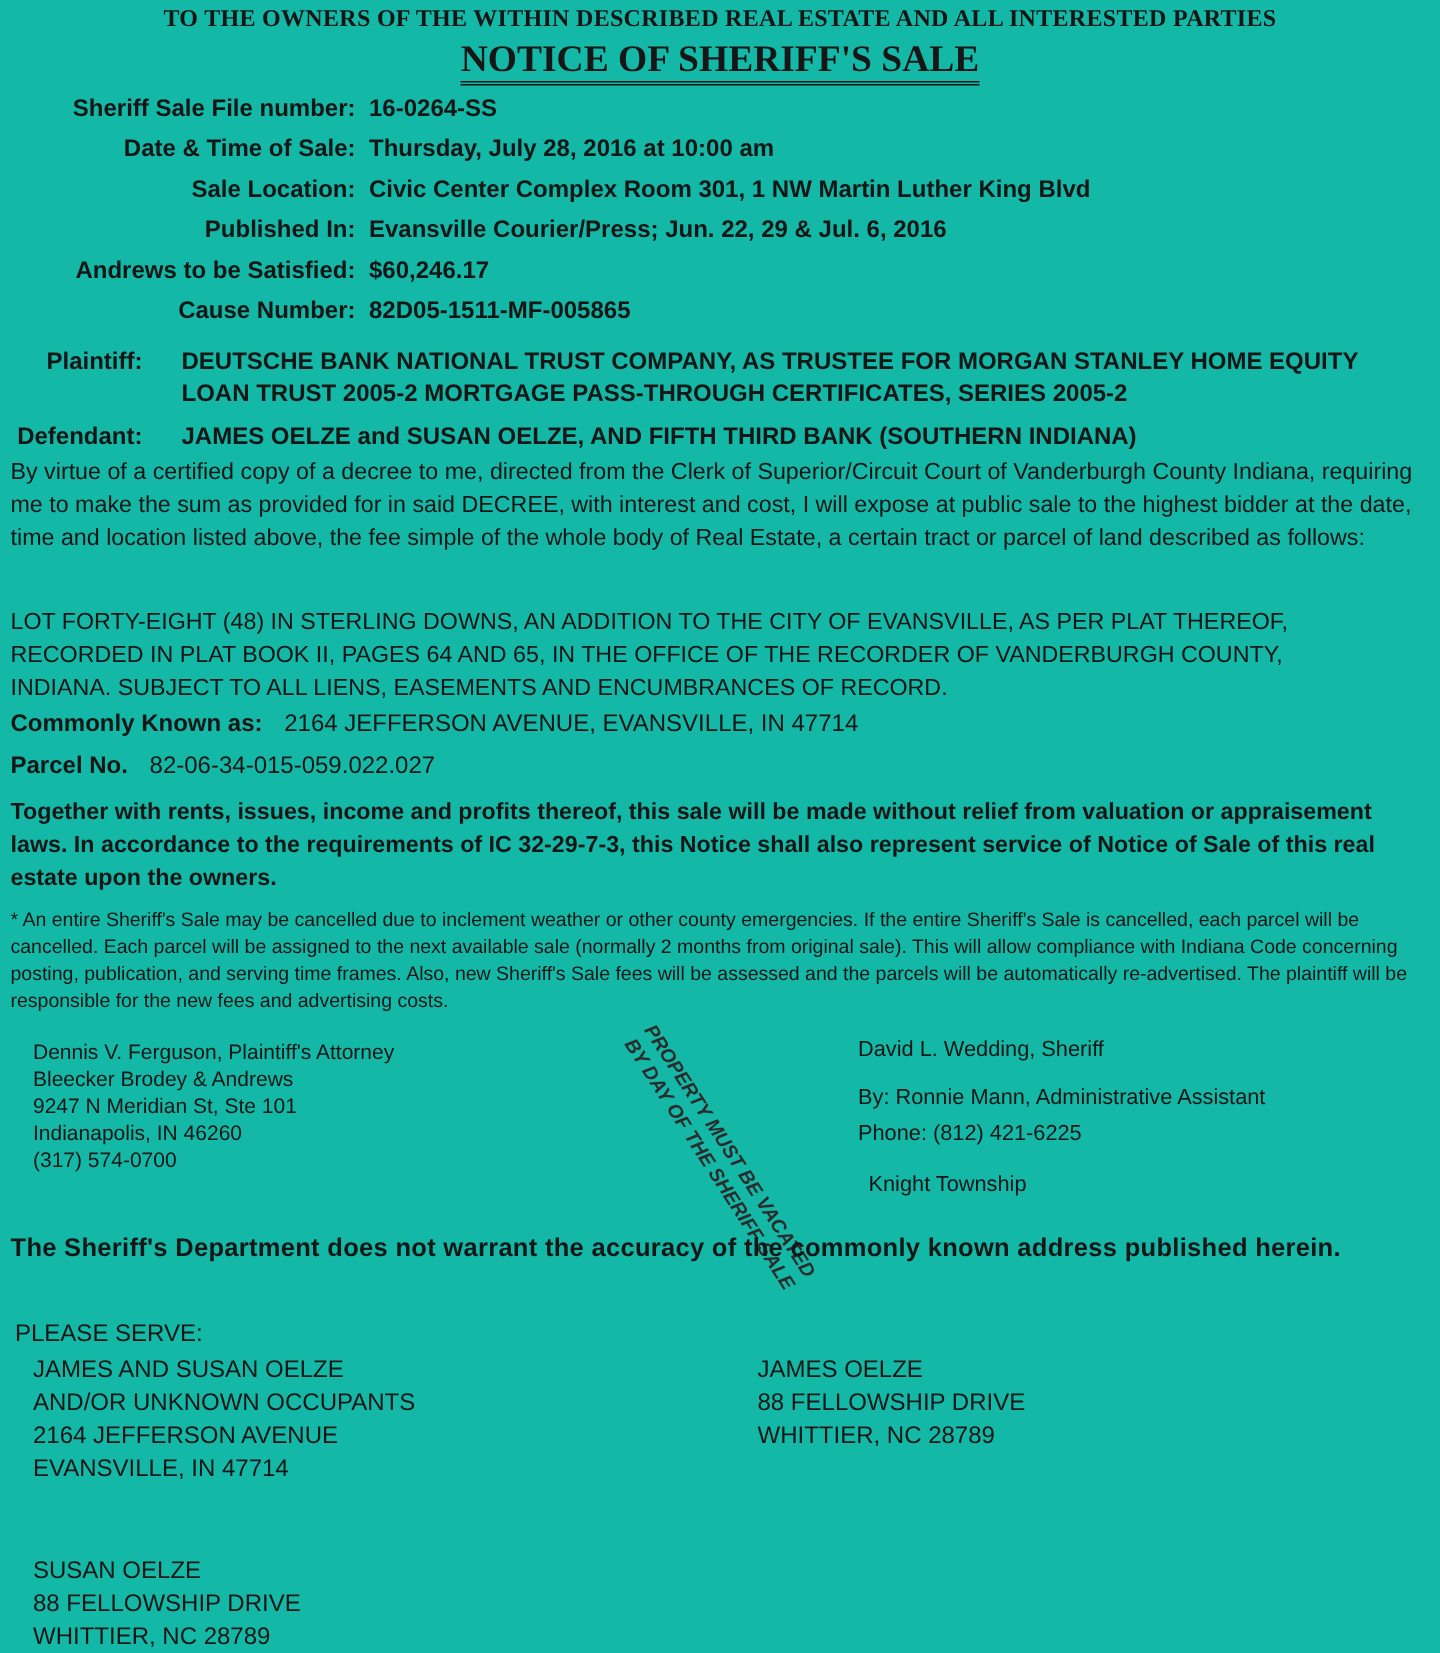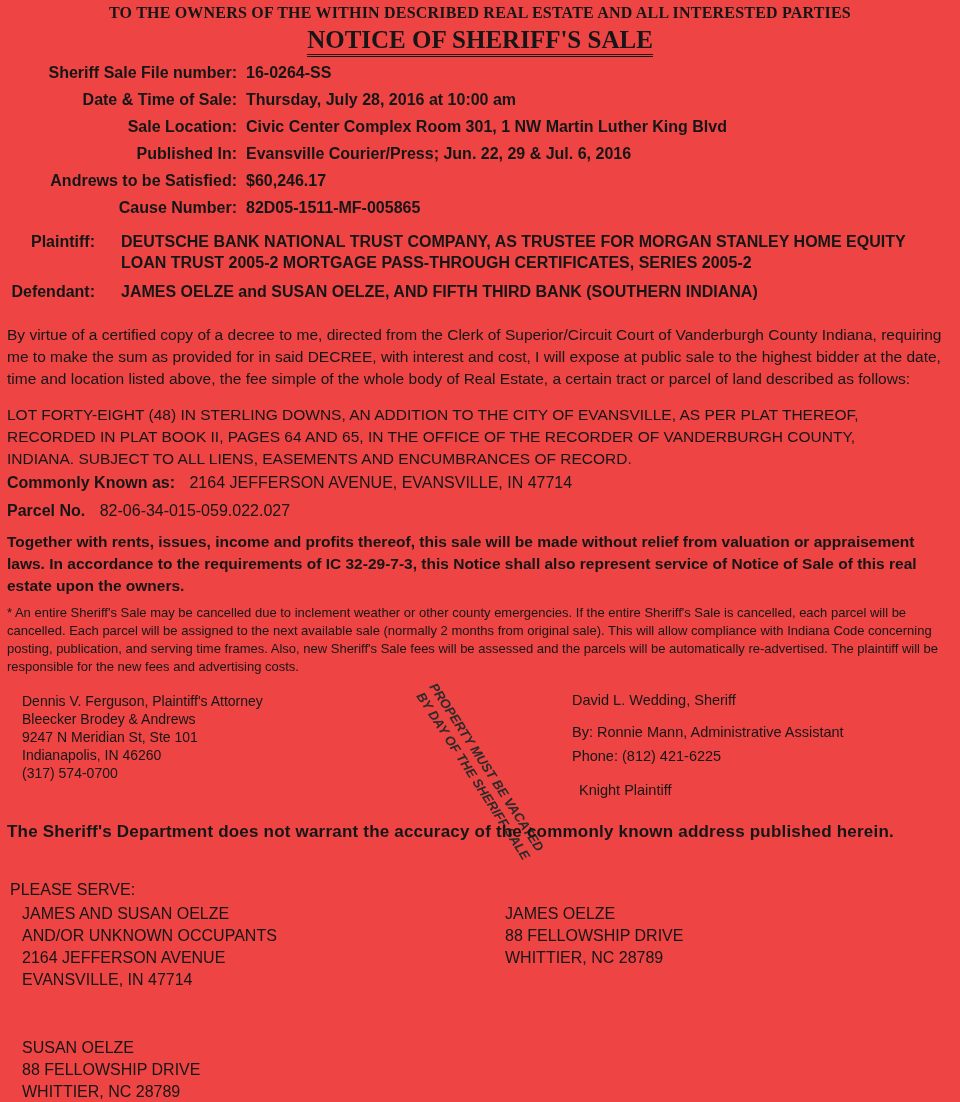--- a/index.html
+++ b/index.html
@@ -2,21 +2,21 @@
 <html><head>
 <meta charset="utf-8">
 <style>
   * { margin: 0; padding: 0; box-sizing: border-box; }
   html, body { background: #e8e8e8; }
   .page {
     position: relative;
     width: 960px;
     height: 1102px;
     margin: 0 auto;
-    background: #ef4444;
+    background: #14b8a6;
     color: #161616;
     font-family: "Liberation Sans", "DejaVu Sans", sans-serif;
     overflow: hidden;
   }
   .serif { font-family: "Liberation Serif", "DejaVu Serif", serif; }
 
   .header-line {
     position: absolute; top: 4px; left: 0; right: 0;
     text-align: center; font-weight: bold; font-size: 16px;
     letter-spacing: 0.2px;
@@ -34,21 +34,21 @@
   .field-label { width: 230px; text-align: right; flex: 0 0 auto; }
   .field-value { flex: 1; }
 
   .party-row { position: absolute; left: 7px; right: 12px; display: flex; gap: 26px; font-size: 16px; font-weight: bold; line-height: 21px; }
   .party-row.plaintiff { top: 231px; }
   .party-row.defendant { top: 281px; }
   .party-label { width: 88px; text-align: right; flex: 0 0 auto; }
   .party-value { flex: 1; max-width: 830px; }
 
   .para { position: absolute; left: 7px; font-size: 15.5px; line-height: 22px; }
-  .para.decree { top: 324px; width: 945px; }
+  .para.decree { top: 304px; width: 945px; }
   .para.legal  { top: 404px; width: 870px; }
   .para.rents  { top: 531px; width: 945px; font-weight: bold; }
 
   .inline-row { position: absolute; left: 7px; font-size: 16px; }
   .inline-row.commonly { top: 474px; }
   .inline-row.parcel { top: 502px; }
   .inline-label { font-weight: bold; }
   .inline-value { margin-left: 10px; }
 
   .smallprint { position: absolute; top: 604px; left: 7px; width: 940px; font-size: 13px; line-height: 18px; }
@@ -153,21 +153,21 @@
 
     <div class="watermark">
       <div>PROPERTY MUST BE VACATED</div>
       <div>BY DAY OF THE SHERIFF SALE</div>
     </div>
 
     <div class="sheriff-block">
       <div class="sheriff-name">David L. Wedding, Sheriff</div>
       <div class="sheriff-by">By: Ronnie Mann, Administrative Assistant</div>
       <div class="sheriff-phone">Phone: (812) 421-6225</div>
-      <div class="sheriff-township">Knight Plaintiff</div>
+      <div class="sheriff-township">Knight Township</div>
     </div>
   </div>
 
   <div class="disclaimer">The Sheriff's Department does not warrant the accuracy of the commonly known address published herein.</div>
 
   <div class="serve-heading">PLEASE SERVE:</div>
 
   <div class="serve-left">
     <div>JAMES AND SUSAN OELZE</div>
     <div>AND/OR UNKNOWN OCCUPANTS</div>

